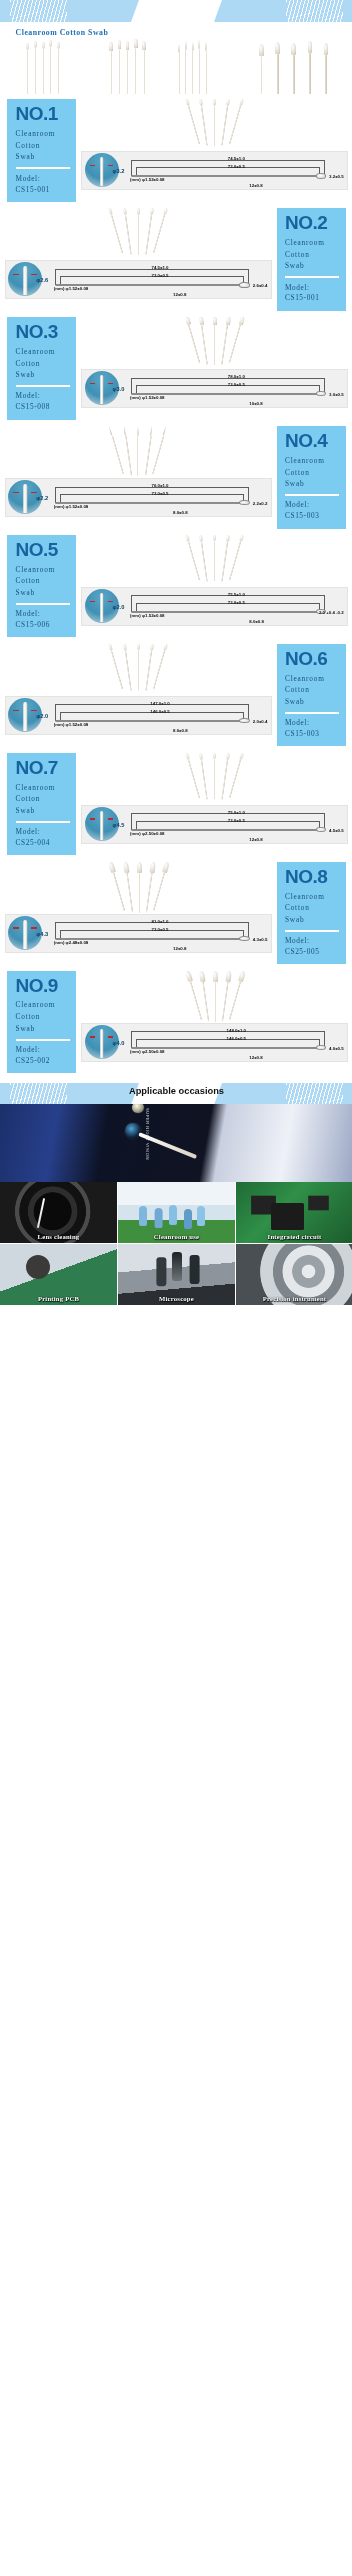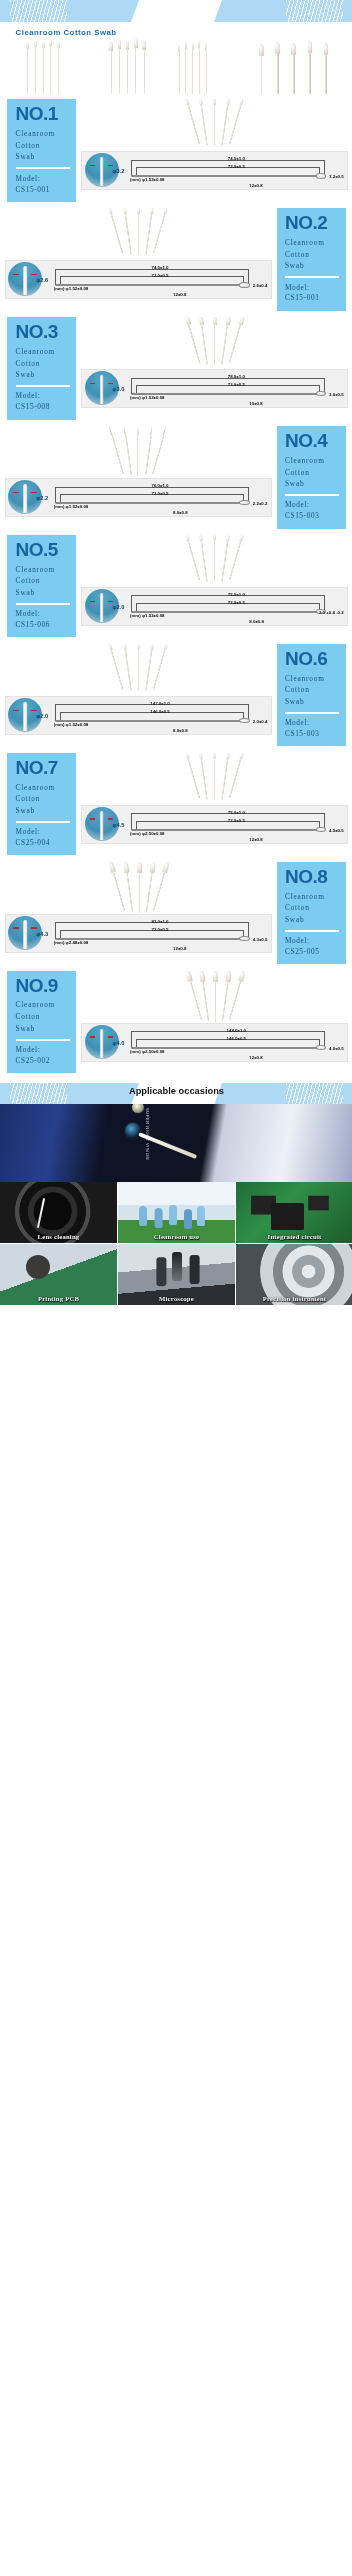--- a/index.html
+++ b/index.html
@@ -39,21 +39,21 @@
     font-family: "Liberation Sans", sans-serif;
     font-weight: bold;
     font-size: 12px;
     color: #111111;
     letter-spacing: -0.3px;
     z-index: 3;
   }
 
   
   .section-head {
-    font-family: Liberation Sans, sans-serif;
+    font-family: Liberation Serif, serif;
     font-weight: bold;
     font-size: 7.8px;
     color: #1b6fb4;
     letter-spacing: 0.5px;
     padding: 5.7px 0 3.1px 15.6px;
   }
 
   
   .hero {
     position: relative;

